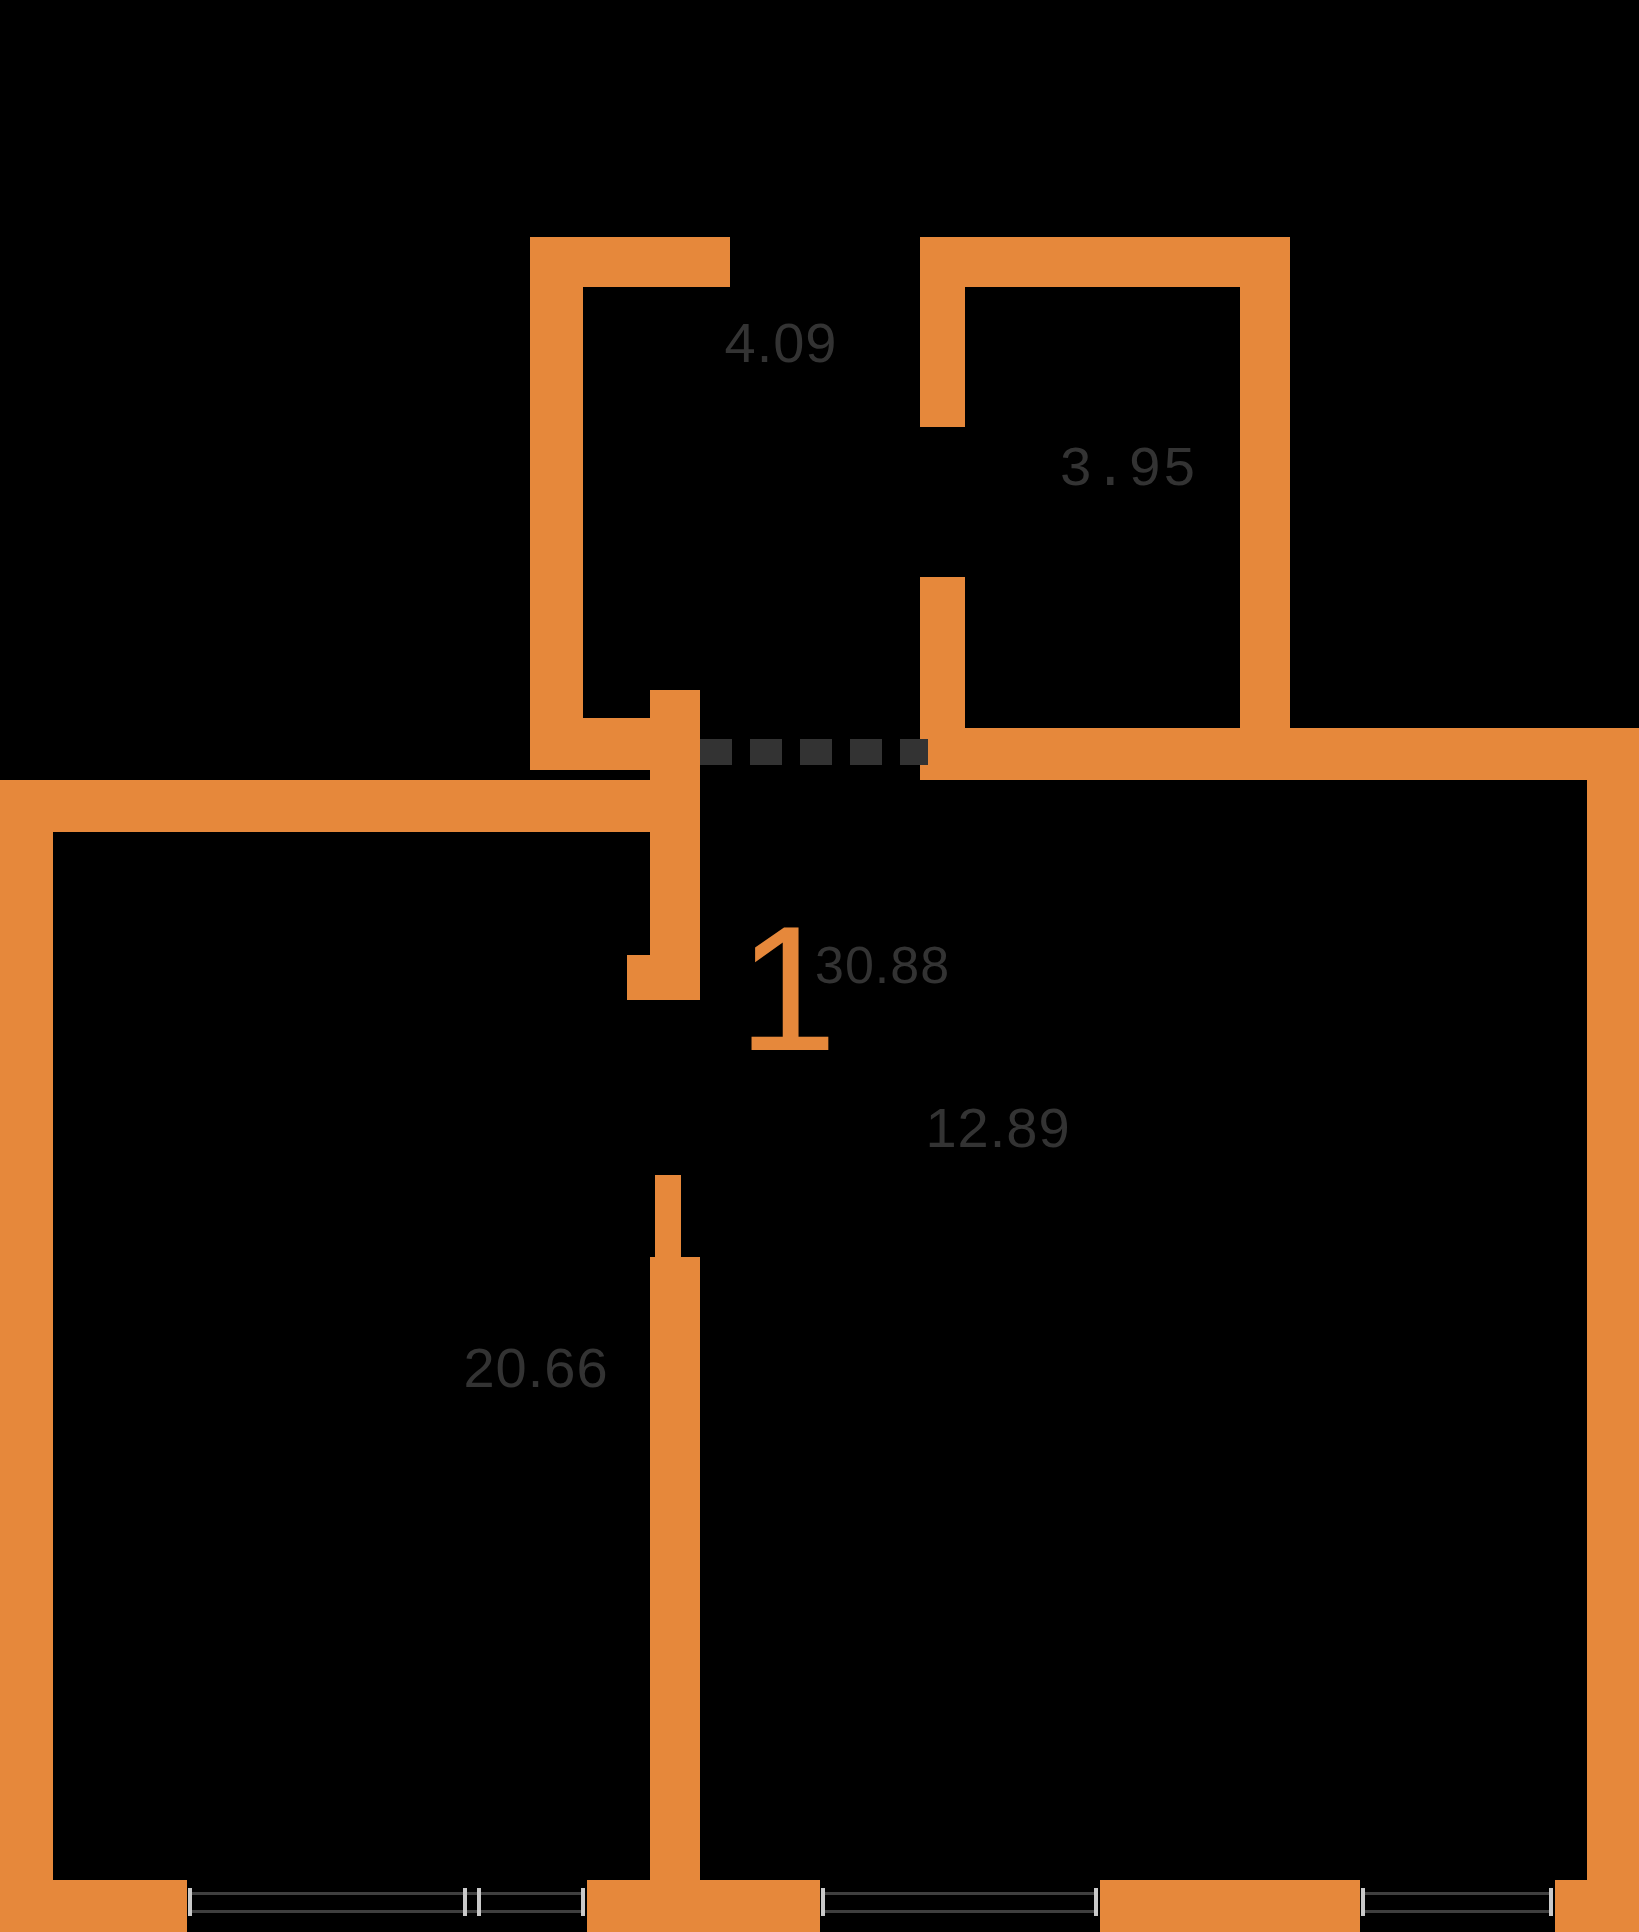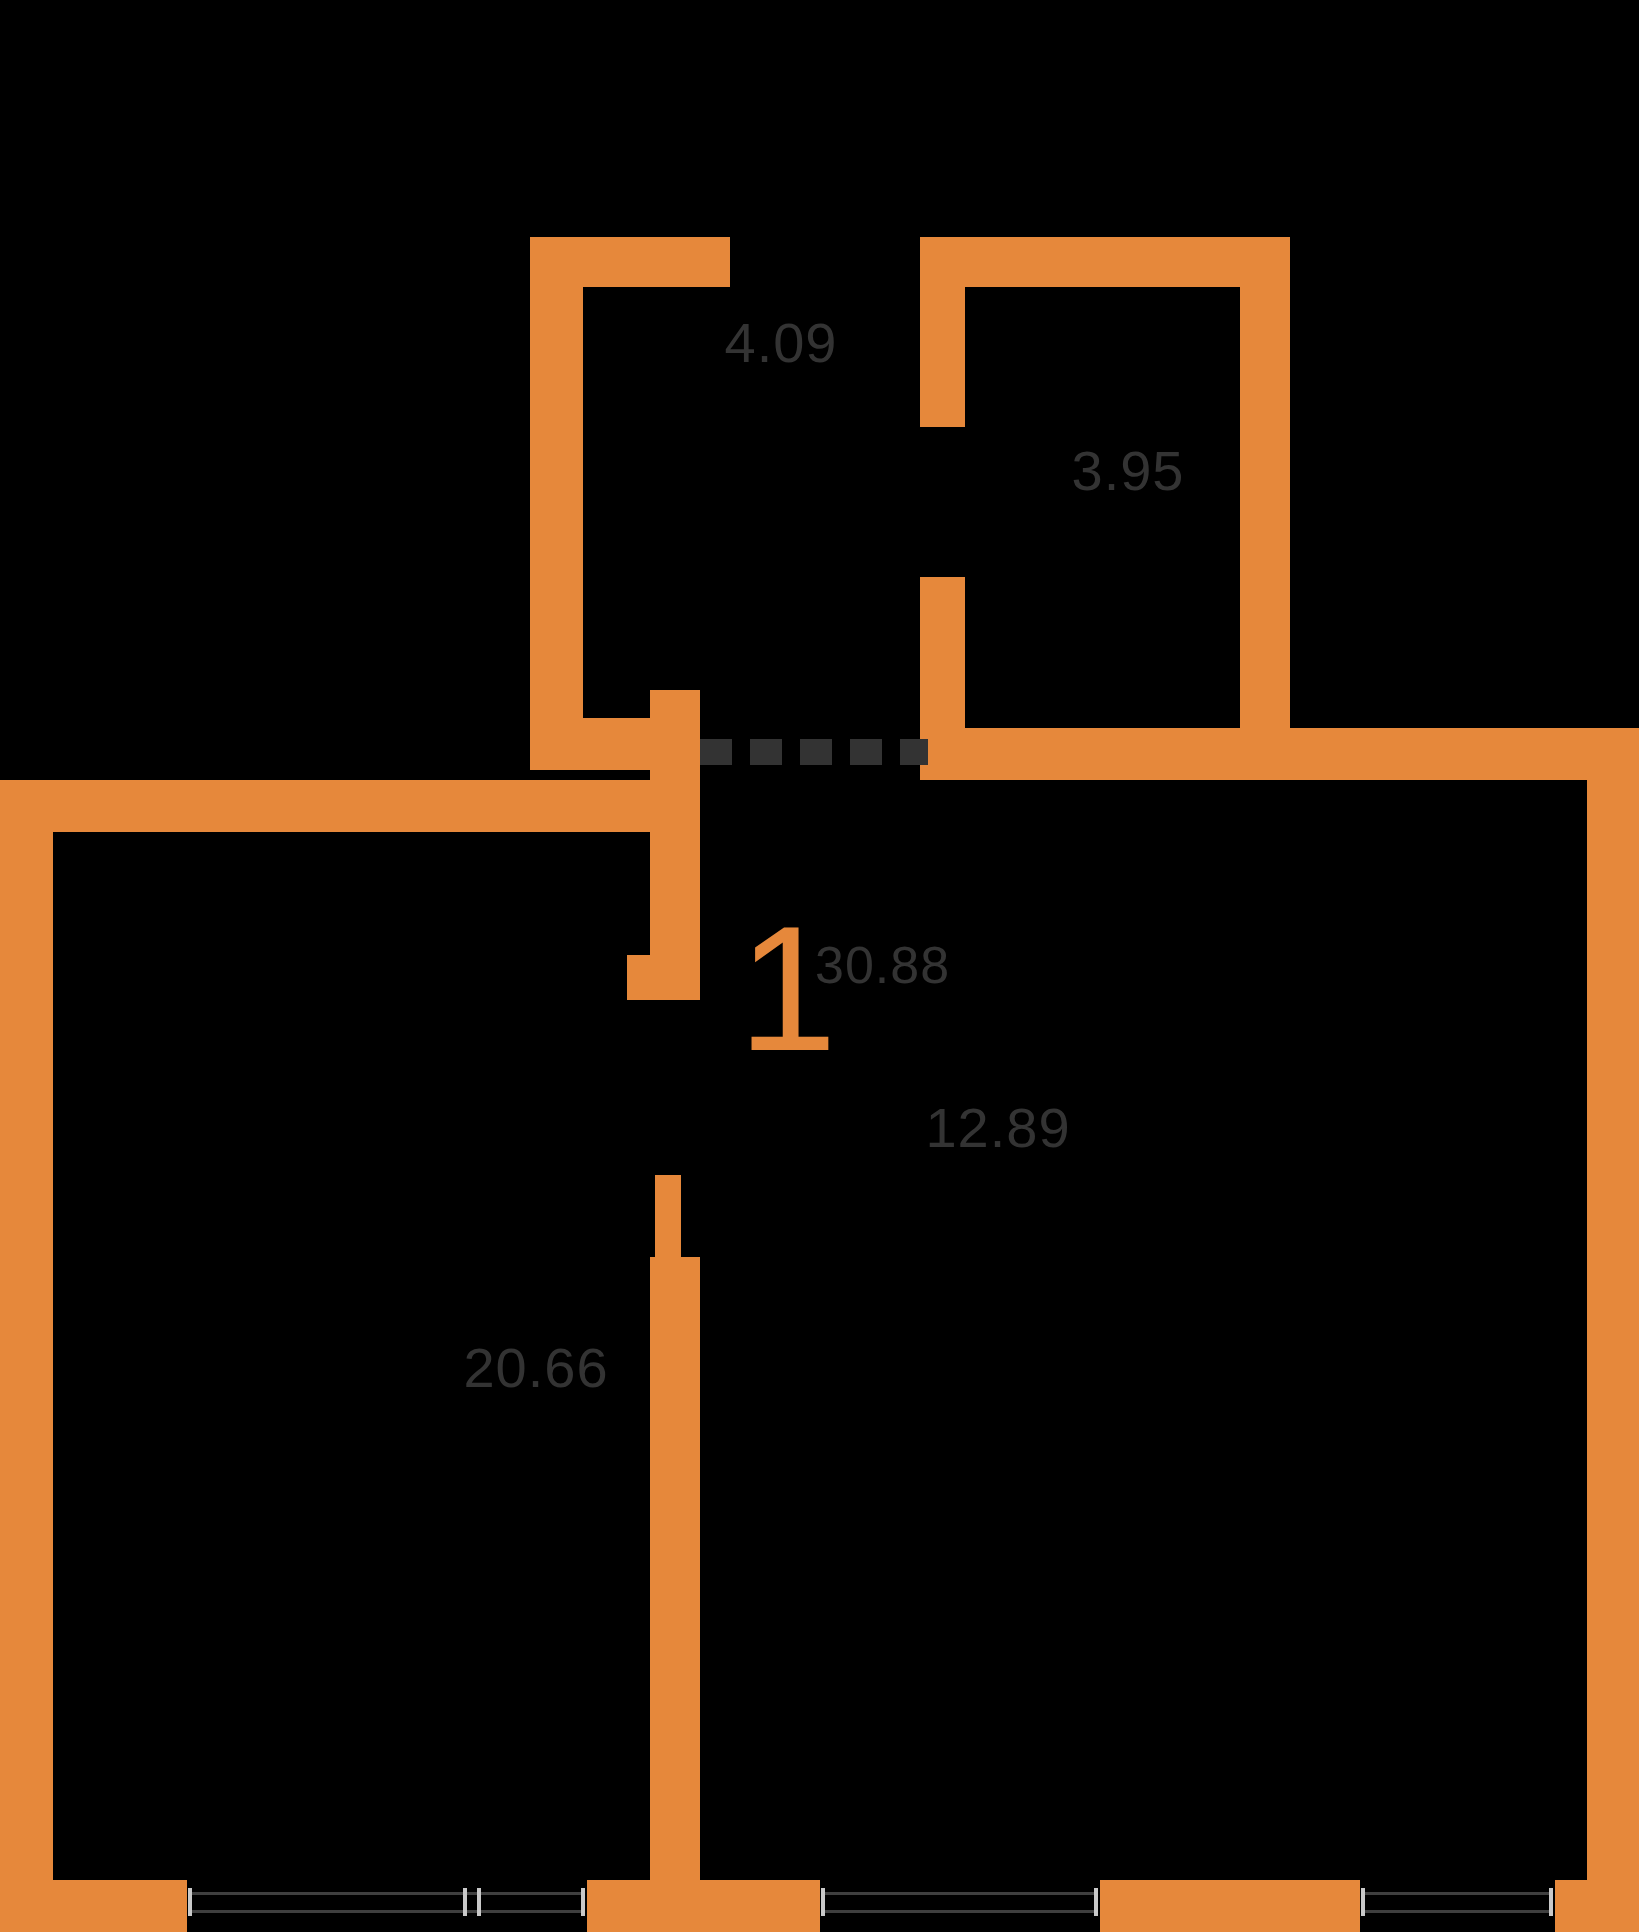--- a/index.html
+++ b/index.html
@@ -115,21 +115,21 @@
 
   <div class="window" style="left:1360px; top:1880px; width:195px; height:52px;">
     <div class="glass-line" style="left:3px; top:12px; width:189px;"></div>
     <div class="glass-line" style="left:3px; top:30px; width:189px;"></div>
     <div class="tick" style="left:1px;"></div>
     <div class="tick" style="left:189px;"></div>
   </div>
 
   <div class="area-label" style="left:781px; top:342px;">4.09</div>
 
-  <div class="area-label" style="left:1128px; top:470px;">3.95</div>
+  <div class="area-label" style="left:1128px; top:470px;font-family:Liberation Mono, monospace;">3.95</div>
 
   <div class="rooms-count" style="left:738px; top:900px;">1</div>
 
   <div class="total-area" style="left:815px; top:935px;">30.88</div>
 
   <div class="area-label" style="left:998px; top:1127px;">12.89</div>
 
   <div class="area-label" style="left:536px; top:1367px;">20.66</div>
 
 </div>

